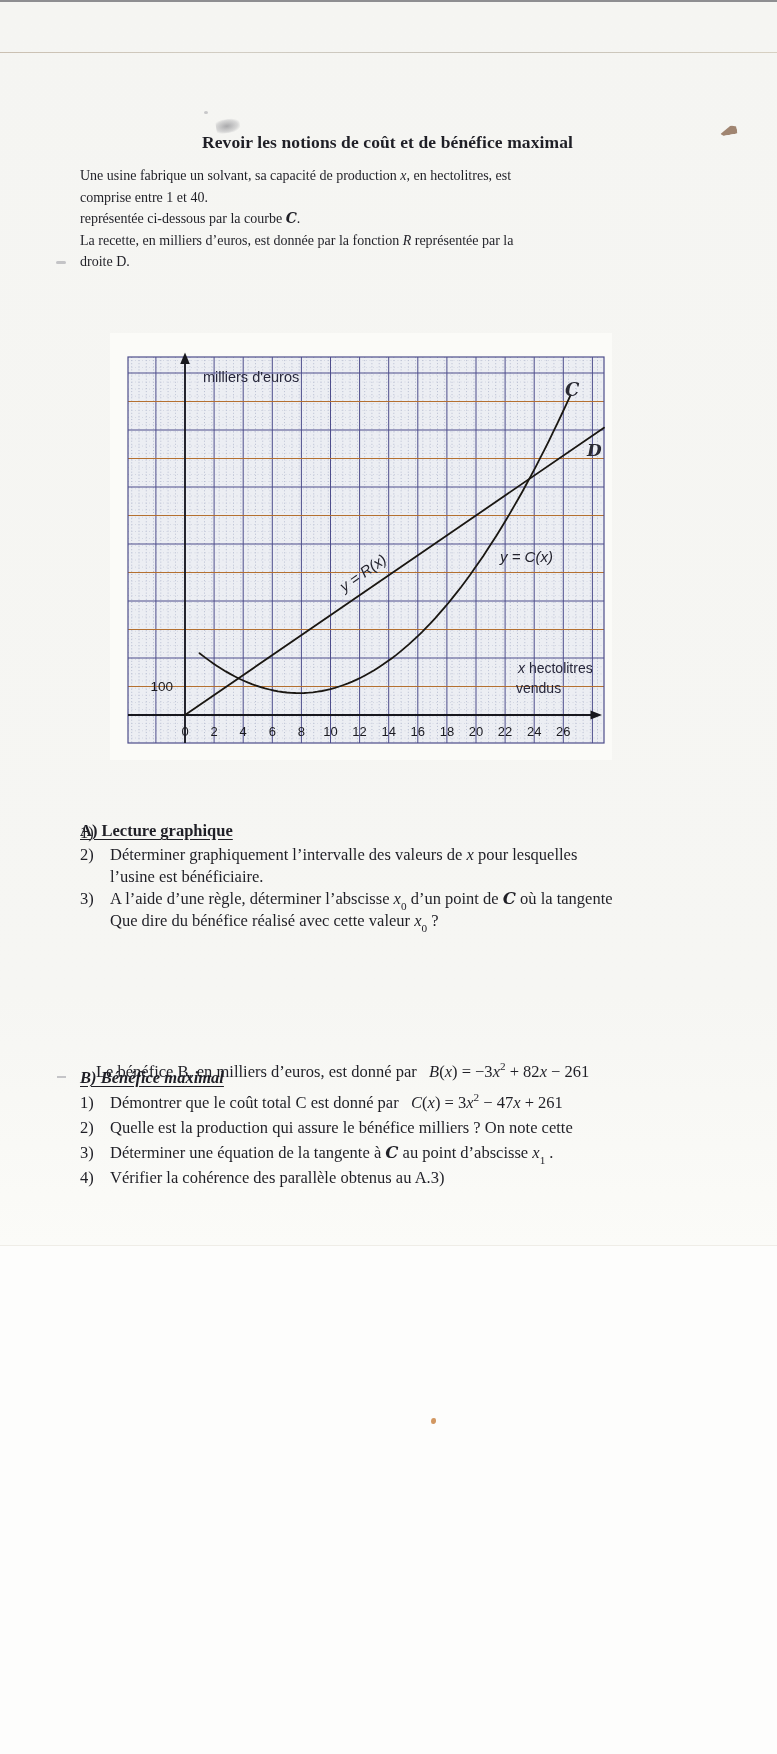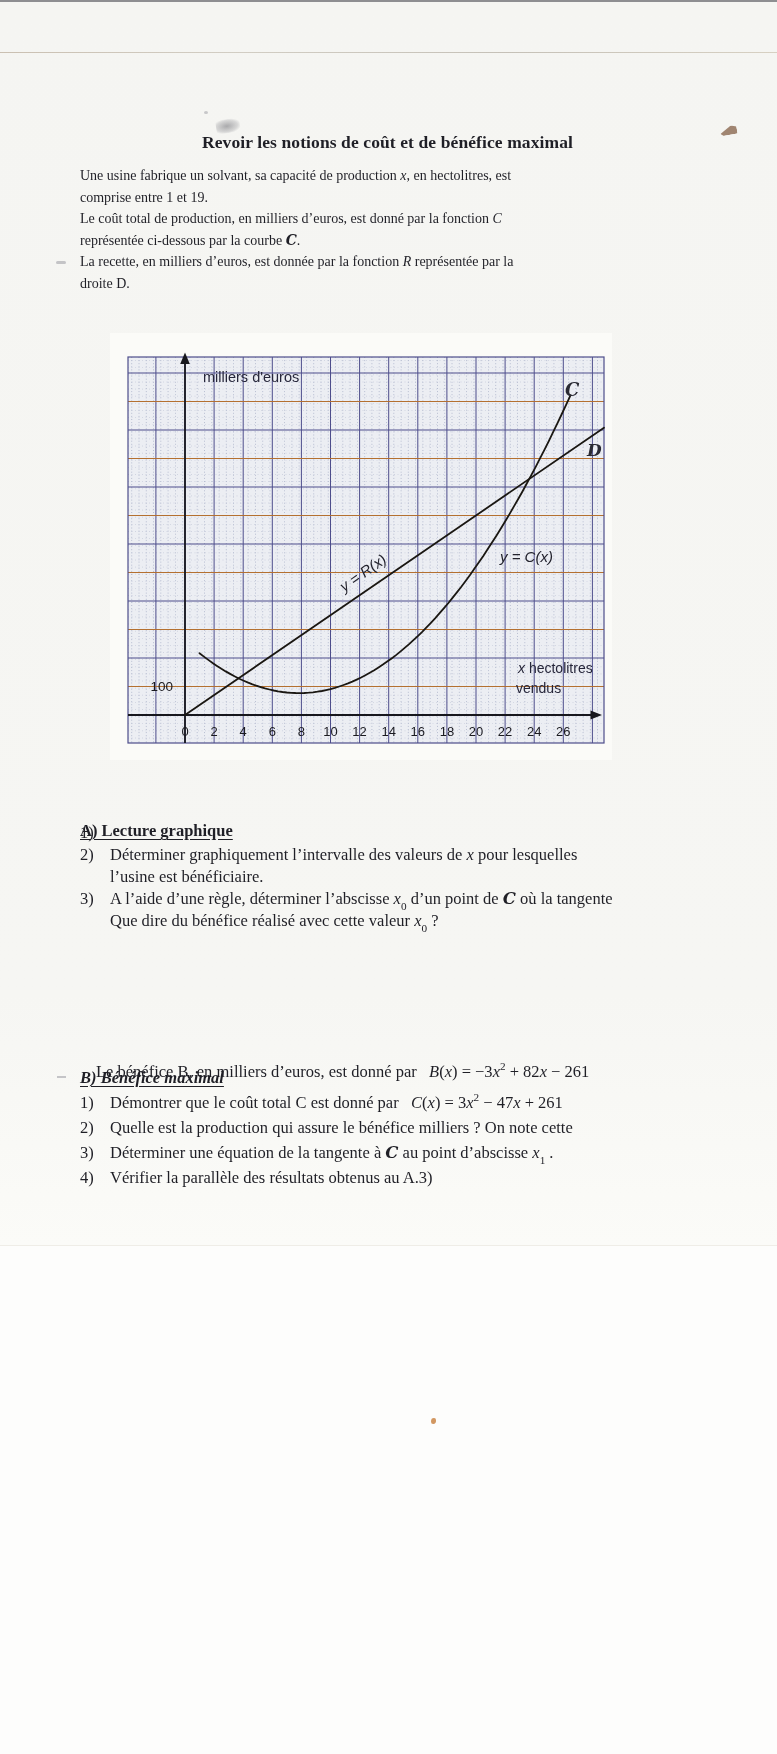--- a/index.html
+++ b/index.html
@@ -62,22 +62,21 @@
   <div class="smudge"></div>
   <div class="smudge-dot"></div>
   <div class="pen-mark"></div>
   <div class="margin-dash-a"></div>
   <div class="margin-dash-b"></div>
 
   <div class="title">Revoir les notions de coût et de bénéfice maximal</div>
 
   <div class="intro">
     <span class="line">Une usine fabrique un solvant, sa capacité de production <i>x</i>, en hectolitres, est</span>
-    <span class="line">comprise entre 1 et 19.</span>
-    <span class="line">Le coût total de production, en milliers d’euros, est donné par la fonction <i>C</i></span>
+    <span class="line">comprise entre 1 et 40.</span>
     <span class="line">représentée ci-dessous par la courbe <span class="scr">C</span>.</span>
     <span class="line">La recette, en milliers d’euros, est donnée par la fonction <i>R</i> représentée par la</span>
     <span class="line">droite D.</span>
   </div>
 
   <div class="chart-frame">
     <svg id="chart" width="502" height="427" viewBox="0 0 502 427" xmlns="http://www.w3.org/2000/svg">
         <rect x="0" y="0" width="502" height="427" fill="#fbfbf8"></rect>
         <rect x="18" y="24" width="476" height="386" fill="#eceef3"></rect>
         <line x1="21.7" y1="24" x2="21.7" y2="410" stroke="#939cba" stroke-width="0.7" stroke-dasharray="1 2.1" opacity="0.85"></line>
@@ -299,19 +298,19 @@
     </div>
     <div class="item">
       <span class="num">3)</span>
       <span class="body">
         <span class="line">Déterminer une équation de la tangente à <span class="scr">C</span> au point d’abscisse <i>x</i><sub>1</sub> .</span>
       </span>
     </div>
     <div class="item">
       <span class="num">4)</span>
       <span class="body">
-        <span class="line">Vérifier la parallèle des résultats obtenus au A.3)</span>
+        <span class="line">Vérifier la cohérence des parallèle obtenus au A.3)</span>
       </span>
     </div>
   </div>
 </div>
 
 <div class="orange-dot"></div>
 
 </body></html>

